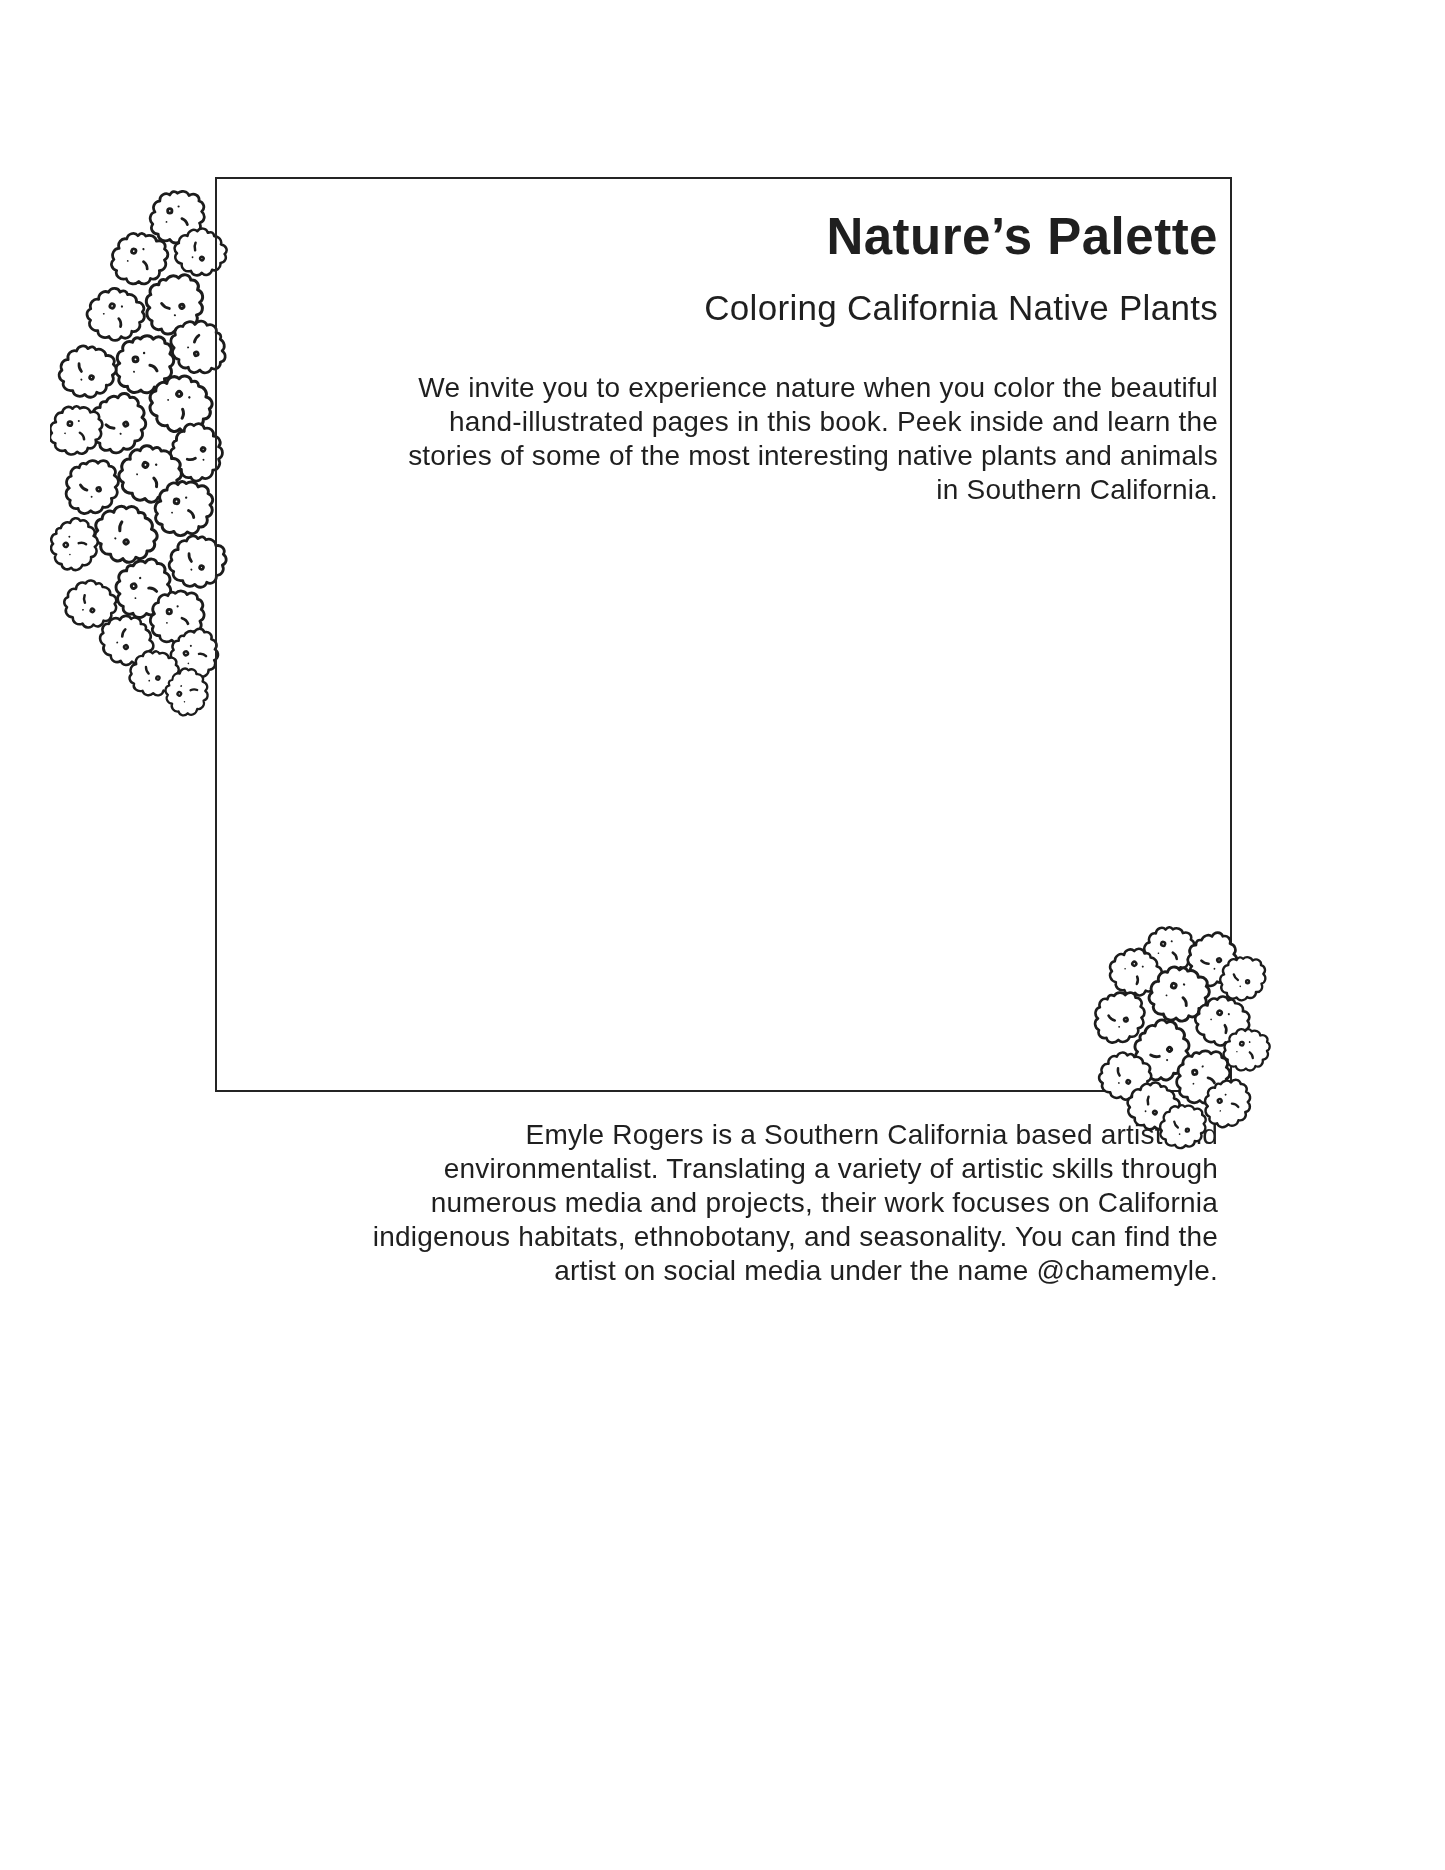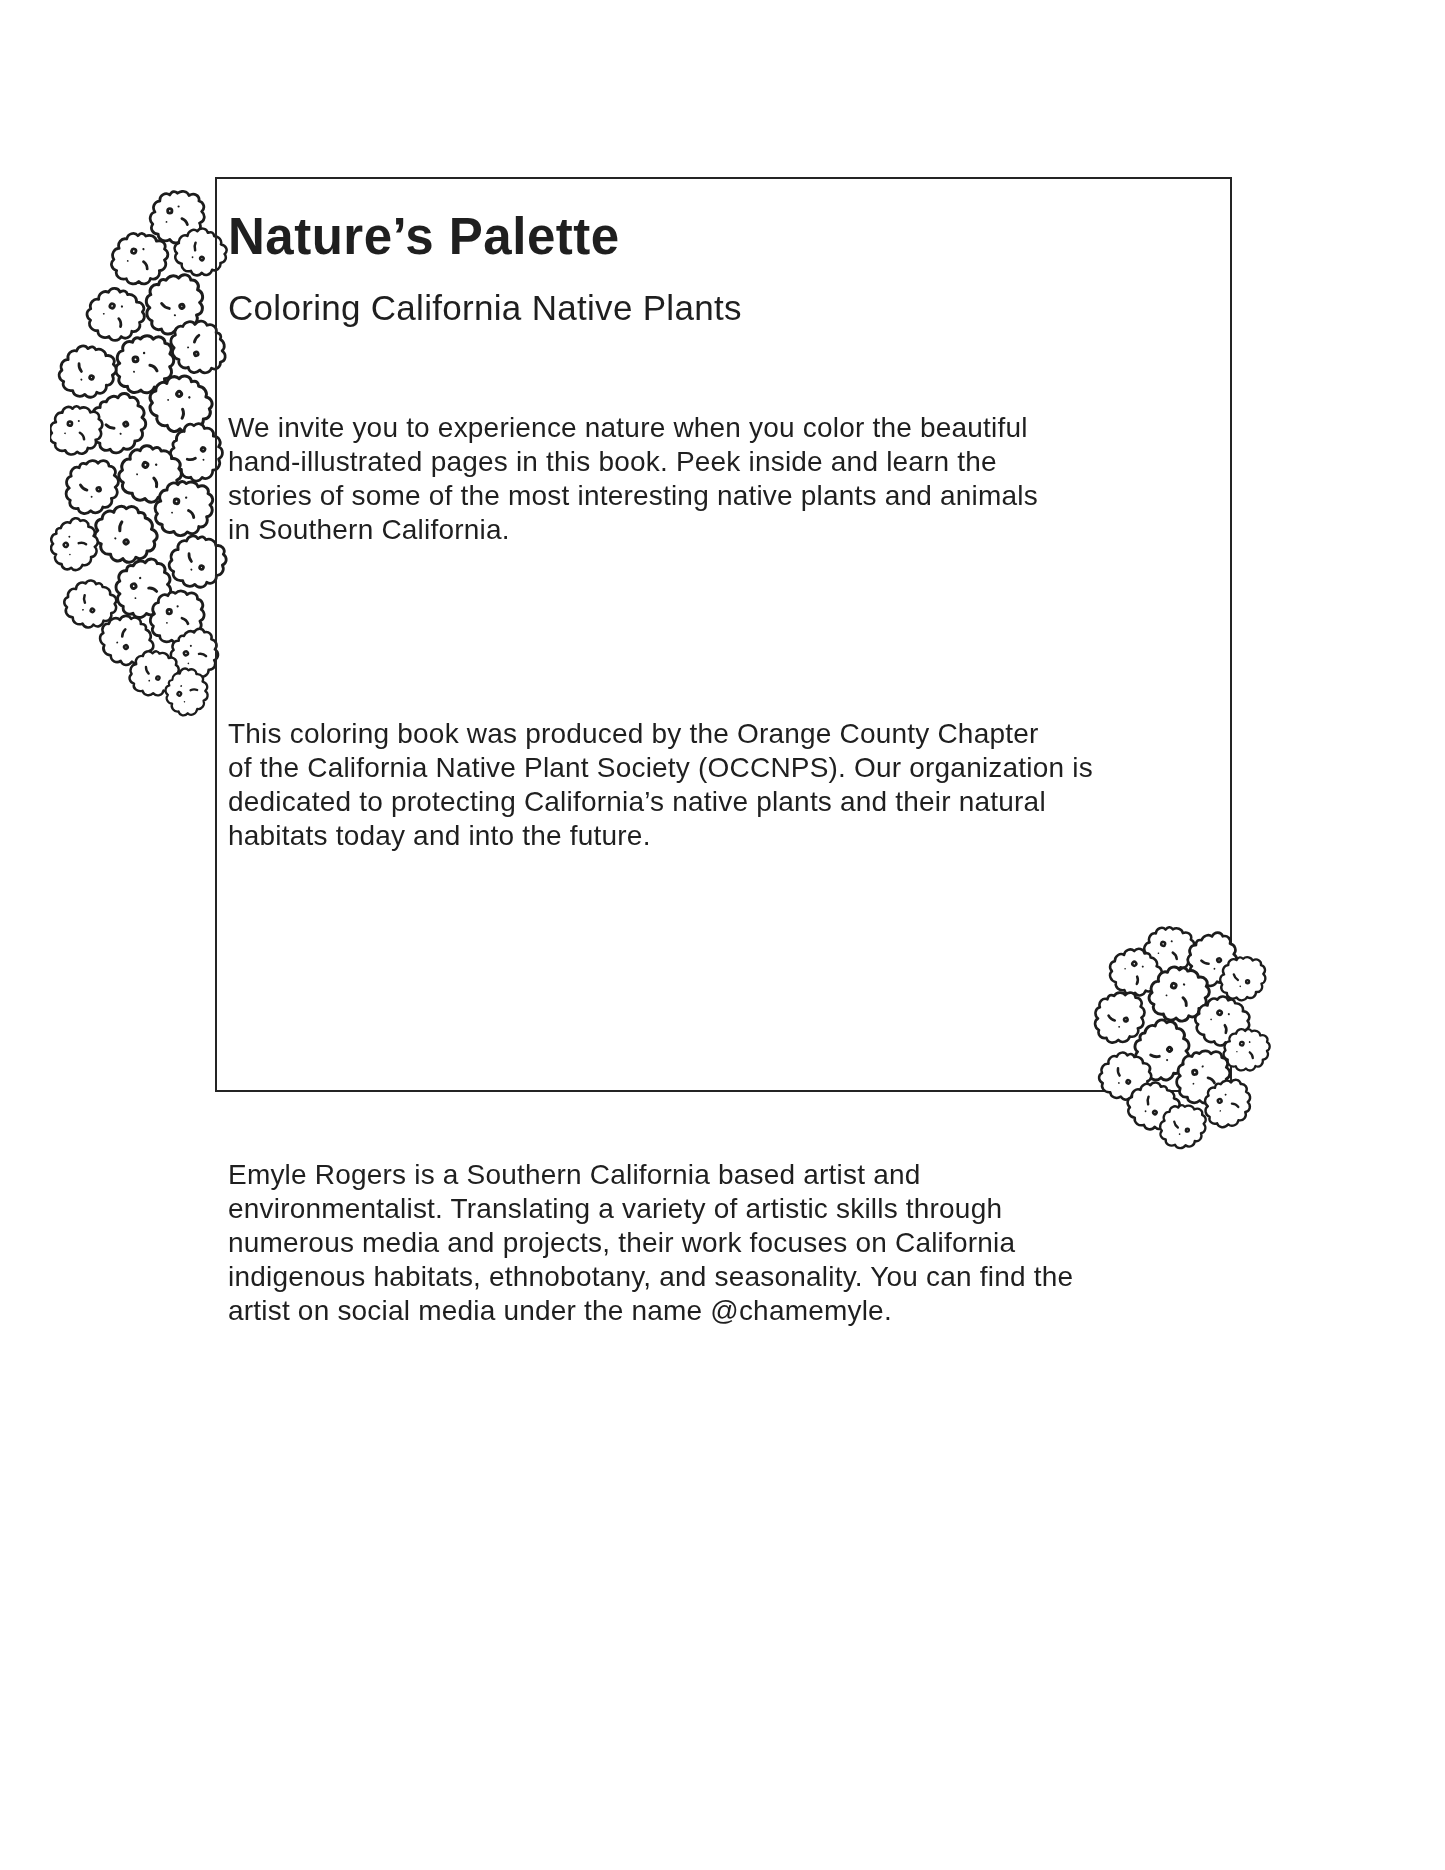--- a/index.html
+++ b/index.html
@@ -16,21 +16,21 @@
     left:215px;top:177px;
     width:1017px;height:915px;
     box-sizing:border-box;
     border:2.5px solid #242424;
     background:transparent;
   }
   .txt{
     position:absolute;
     left:228px;width:990px;
     margin:0;
-    text-align:left;
+    text-align:right;
     color:#1f1f1f;
   }
   .title{
     top:208px;
     font-size:51px;
     font-weight:700;
     line-height:58px;
     letter-spacing:.5px;
   }
   .subtitle{
@@ -39,21 +39,20 @@
     font-weight:400;
     line-height:50px;
     letter-spacing:.3px;
   }
   .bodytxt{
     font-size:28px;
     font-weight:400;
     line-height:34px;
     letter-spacing:.2px;
     white-space:pre-line;
-    margin-top:40px;
   }
   .p1{top:371px}
   .p2{top:541px}
   .p3{top:677px}
   .p4{top:847px}
   .bio{top:1118px}
   .cluster{position:absolute;}
   .cluster-left{left:50px;top:190px;}
   .cluster-br{left:1092px;top:926px;}
 </style>
@@ -182,24 +181,20 @@
   </svg>
 
   <div class="intro-box"></div>
 
   <h1 class="txt title">Nature’s Palette</h1>
   <h2 class="txt subtitle">Coloring California Native Plants</h2>
   <p class="txt bodytxt p1">We invite you to experience nature when you color the beautiful
 hand-illustrated pages in this book. Peek inside and learn the
 stories of some of the most interesting native plants and animals
 in Southern California.</p>
-  <p class="txt bodytxt p3">This coloring book was produced by the Orange County Chapter
-of the California Native Plant Society (OCCNPS). Our organization is
-dedicated to protecting California’s native plants and their natural
-habitats today and into the future.</p>
   <p class="txt bodytxt bio">Emyle Rogers is a Southern California based artist and
 environmentalist. Translating a variety of artistic skills through
 numerous media and projects, their work focuses on California
 indigenous habitats, ethnobotany, and seasonality. You can find the
 artist on social media under the name @chamemyle.</p>
 
   <svg class="cluster cluster-br" width="182" height="230" viewBox="0 0 182 230">
     <g fill="#ffffff" stroke="#1c1c1c" stroke-width="5" stroke-linejoin="round" stroke-linecap="round">
       <g transform="translate(52,0) scale(0.5) rotate(10 50 50)">
           <use href="#blob"></use>

